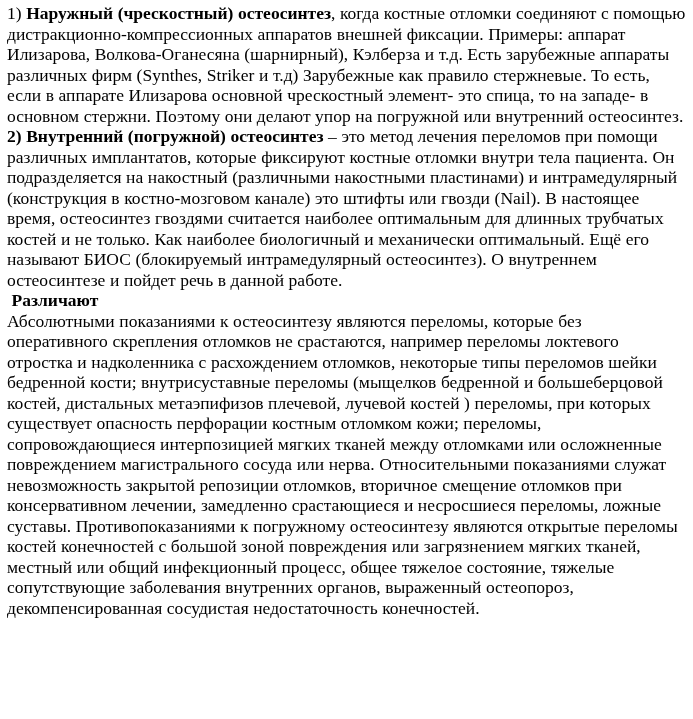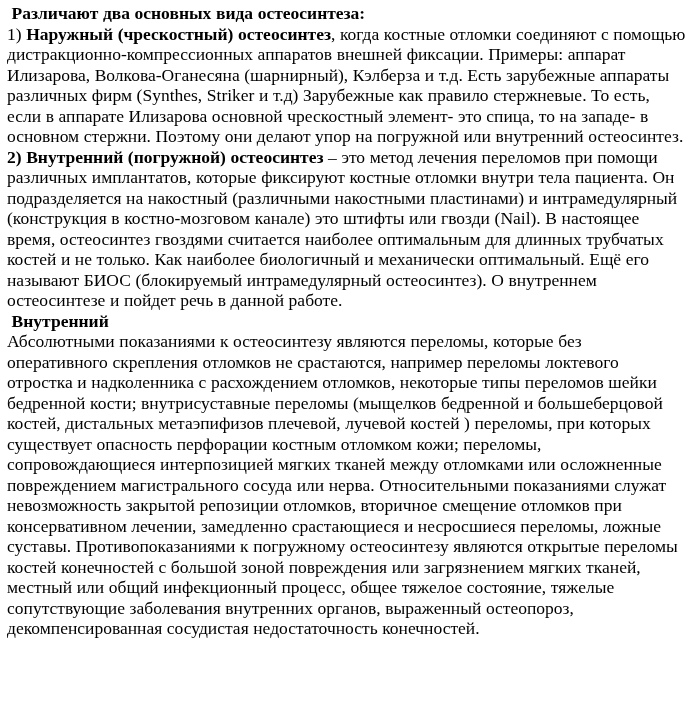--- a/index.html
+++ b/index.html
@@ -27,19 +27,18 @@
   }
   .bold {
     font-weight: bold;
   }
 </style>
 </head>
 <body>
 
 <div class="page">
   <div id="doc-body">
-      <p class="para"><span class="bold"> Различают два основных вида остеосинтеза:</span></p>
       <p class="para"><span class="">1) </span><span class="bold">Наружный (чрескостный) остеосинтез</span><span class="">, когда костные отломки соединяют с помощью дистракционно-компрессионных аппаратов внешней фиксации. Примеры: аппарат Илизарова, Волкова-Оганесяна (шарнирный), Кэлберза и т.д. Есть зарубежные аппараты различных фирм (Synthes, Striker и т.д) Зарубежные как правило стержневые. То есть, если в аппарате Илизарова основной чрескостный элемент- это спица, то на западе- в основном стержни. Поэтому они делают упор на погружной или внутренний остеосинтез.</span></p>
       <p class="para"><span class="bold">2) Внутренний (погружной) остеосинтез</span><span class=""> – это метод лечения переломов при помощи различных имплантатов, которые фиксируют костные отломки внутри тела пациента. Он подразделяется на накостный (различными накостными пластинами) и интрамедулярный (конструкция в костно-мозговом канале) это штифты или гвозди (Nail). В настоящее время, остеосинтез гвоздями считается наиболее оптимальным для длинных трубчатых костей и не только. Как наиболее биологичный и механически оптимальный. Ещё его называют БИОС (блокируемый интрамедулярный остеосинтез). О внутреннем остеосинтезе и пойдет речь в данной работе.</span></p>
-      <p class="para"><span class="bold"> Внутренний</span></p>
+      <p class="para"><span class="bold"> Различают</span></p>
       <p class="para"><span class="">Абсолютными показаниями к остеосинтезу являются переломы, которые без оперативного скрепления отломков не срастаются, например переломы локтевого отростка и надколенника с расхождением отломков, некоторые типы переломов шейки бедренной кости; внутрисуставные переломы (мыщелков бедренной и большеберцовой костей, дистальных метаэпифизов плечевой, лучевой костей ) переломы, при которых существует опасность перфорации костным отломком кожи; переломы, сопровождающиеся интерпозицией мягких тканей между отломками или осложненные повреждением магистрального сосуда или нерва. Относительными показаниями служат невозможность закрытой репозиции отломков, вторичное смещение отломков при консервативном лечении, замедленно срастающиеся и несросшиеся переломы, ложные суставы. Противопоказаниями к погружному остеосинтезу являются открытые переломы костей конечностей с большой зоной повреждения или загрязнением мягких тканей, местный или общий инфекционный процесс, общее тяжелое состояние, тяжелые сопутствующие заболевания внутренних органов, выраженный остеопороз, декомпенсированная сосудистая недостаточность конечностей.</span></p>
     </div>
 </div>
 
 </body></html>

